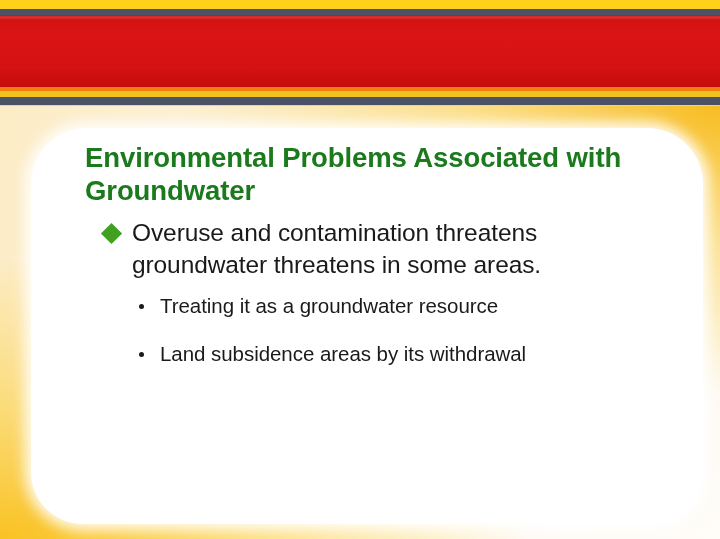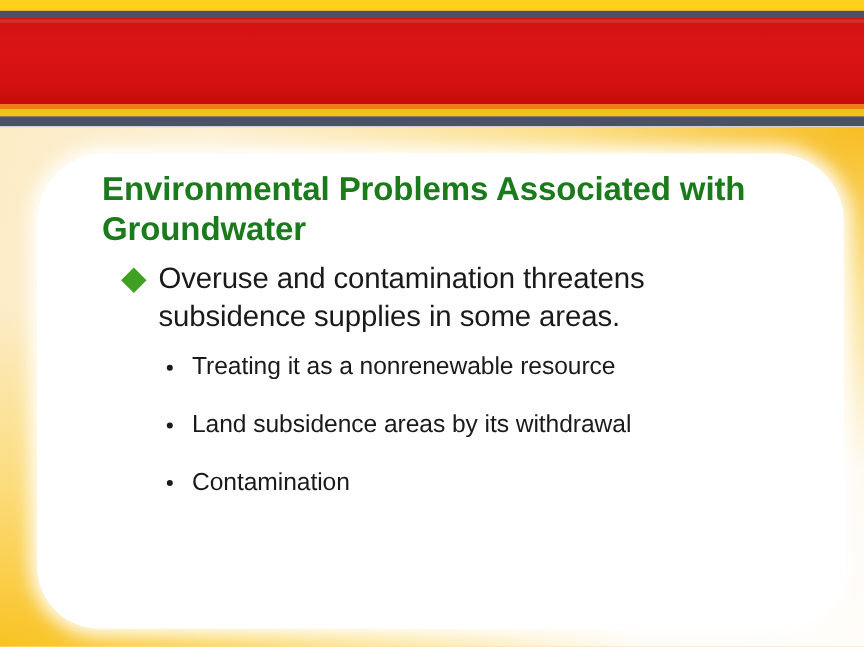--- a/index.html
+++ b/index.html
@@ -176,36 +176,32 @@
   <div class="page-bg-warm"></div>
 
   <div class="card"></div>
 
   <div class="content">
 
     <div class="slide-title">Environmental Problems Associated with Groundwater</div>
 
     <div class="bullet-l1">
       <span class="diamond"></span>
-      <span class="bullet-l1-text">Overuse and contamination threatens subsidence supplies in some areas.</span>
+      <span class="bullet-l1-text">Overuse and contamination threatens groundwater threatens in some areas.</span>
     </div>
 
     <div class="sub-list">
 
       <div class="sub-item">
         <span class="sub-dot"></span>
-        <span class="sub-text">Treating it as a nonrenewable resource</span>
+        <span class="sub-text">Treating it as a groundwater resource</span>
       </div>
 
       <div class="sub-item">
         <span class="sub-dot"></span>
         <span class="sub-text">Land subsidence areas by its withdrawal</span>
       </div>
 
-      <div class="sub-item">
-        <span class="sub-dot"></span>
-        <span class="sub-text">Contamination</span>
-      </div>
 
     </div>
   </div>
 
 </div>
 
 </body></html>

